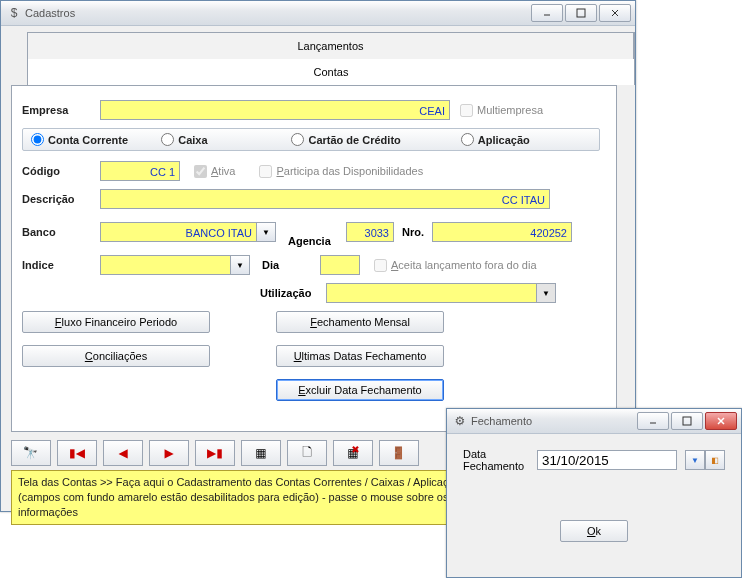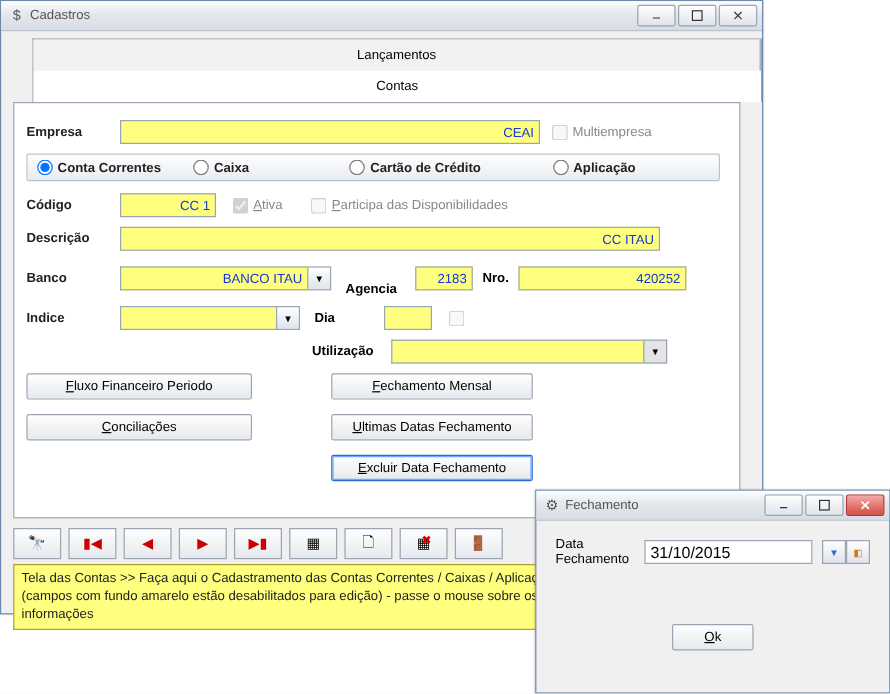--- a/index.html
+++ b/index.html
@@ -250,21 +250,21 @@
         <span style="width:10px;"></span>
         <label class="chk">
           <input type="checkbox" disabled="" style="">
           <span>Multiempresa</span>
         </label>
       </div>
 
       <div class="radio-strip">
         <label class="radio-opt" style="flex:1;">
           <input type="radio" name="tipo" checked="" style="">
-          <span>Conta Correntes</span>
+          <span>Conta Corrente</span>
         </label>
         <label class="radio-opt" style="flex:1;">
           <input type="radio" name="tipo" style="">
           <span>Caixa</span>
         </label>
         <label class="radio-opt" style="flex:1.3;">
           <input type="radio" name="tipo" style="">
           <span>Cartão de Crédito</span>
         </label>
         <label class="radio-opt" style="flex:1;">
@@ -294,38 +294,39 @@
       </div>
 
       <div class="row">
         <span class="lbl">Banco</span>
         <span class="combo">
           <span class="yinput" style="width:156px;padding-left:40px;">BANCO ITAU</span>
           <span class="drop">▼</span>
         </span>
         <span style="width:12px;"></span>
         <span style="font-weight:bold;width:58px;margin-top:18px;">Agencia</span>
-        <span class="yinput" style="width:48px;">2183</span>
+        <span class="yinput" style="width:48px;">3033</span>
         <span style="width:8px;"></span>
         <span style="font-weight:bold;width:30px;">Nro.</span>
         <span class="yinput" style="width:140px;">420252</span>
       </div>
 
       <div class="row">
         <span class="lbl">Indice</span>
         <span class="combo">
           <span class="yinput" style="width:130px;"></span>
           <span class="drop">▼</span>
         </span>
         <span style="width:12px;"></span>
         <span style="font-weight:bold;width:58px;">Dia</span>
         <span class="yinput" style="width:40px;"></span>
         <span style="width:14px;"></span>
         <label class="chk">
           <input type="checkbox" disabled="" style="">
+          <span><span class="u">A</span>ceita lançamento fora do dia</span>
         </label>
       </div>
 
       <div class="row">
         <span class="lbl" style="width:78px;"></span>
         <span style="width:160px;"></span>
         <span style="font-weight:bold;width:66px;">Utilização</span>
         <span class="combo">
           <span class="yinput" style="width:210px;"></span>
           <span class="drop" style="background:#e4e4e4;">▼</span>

